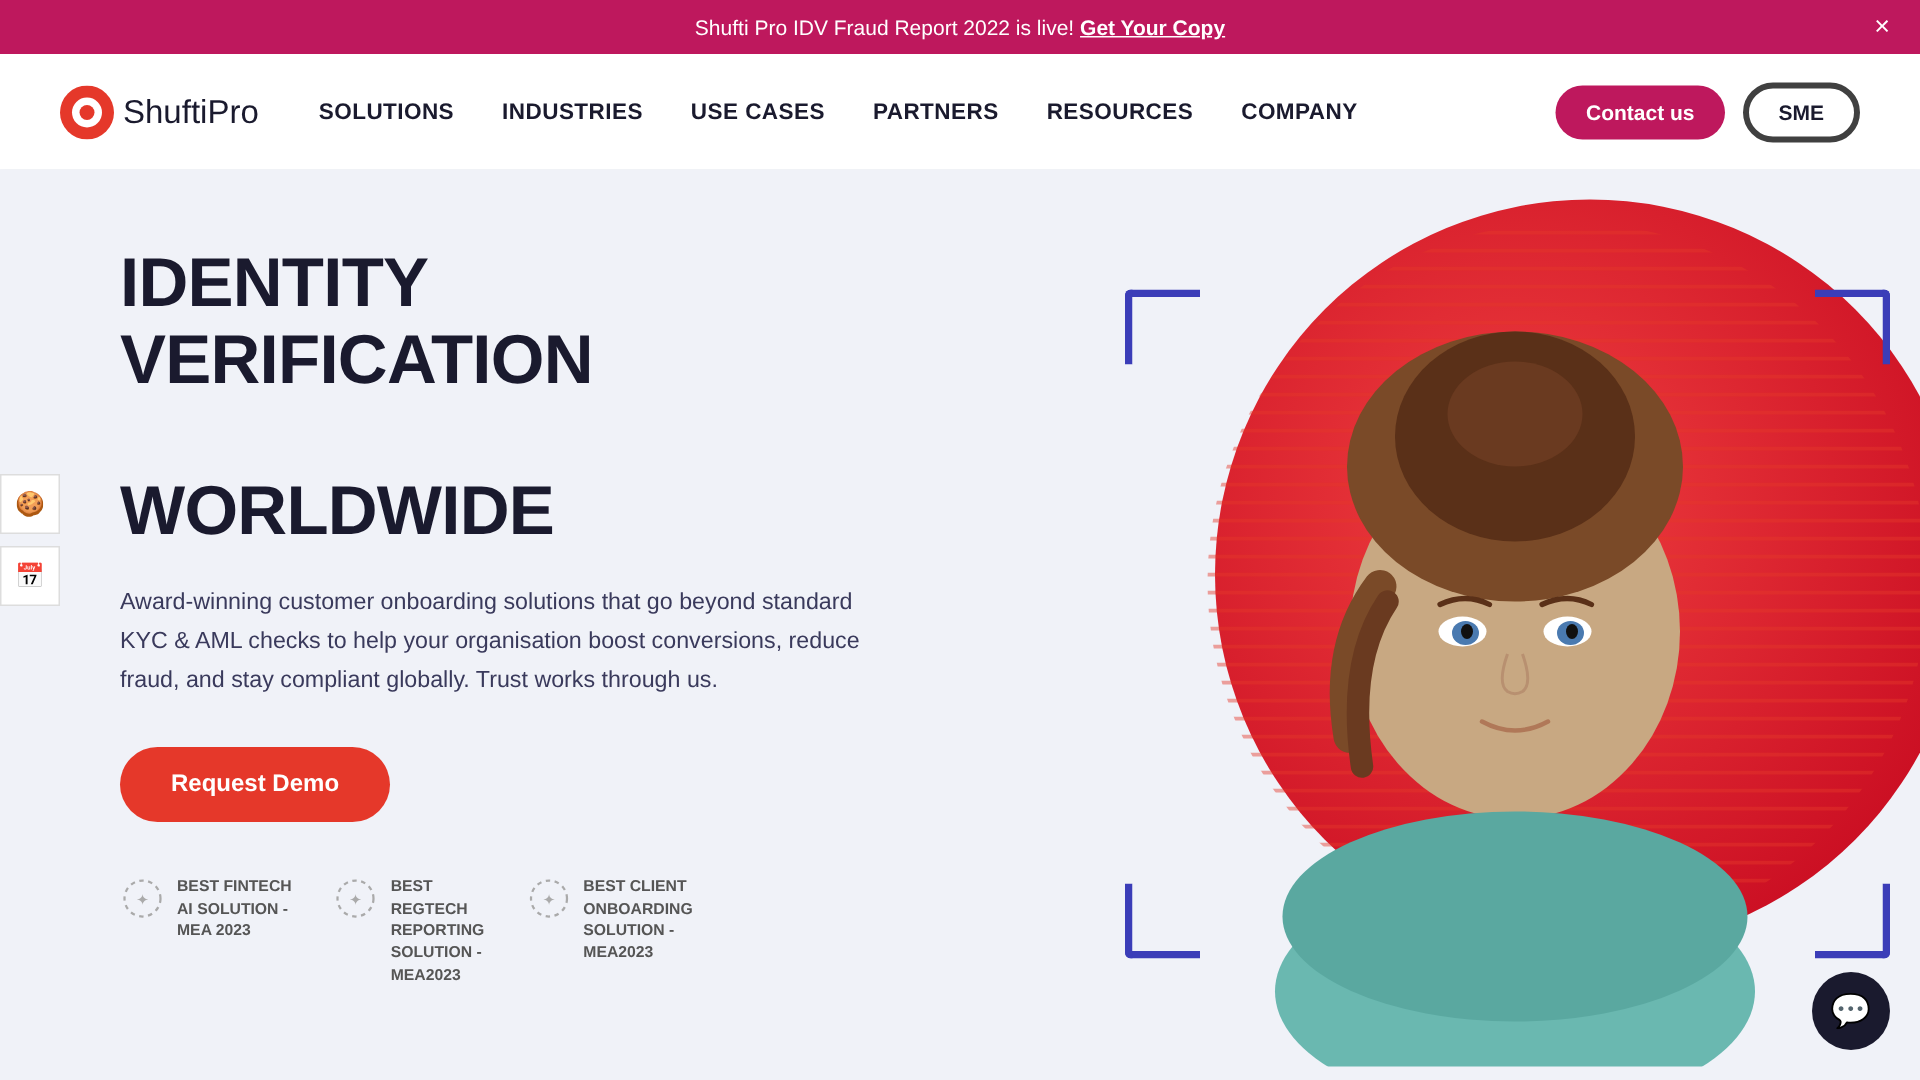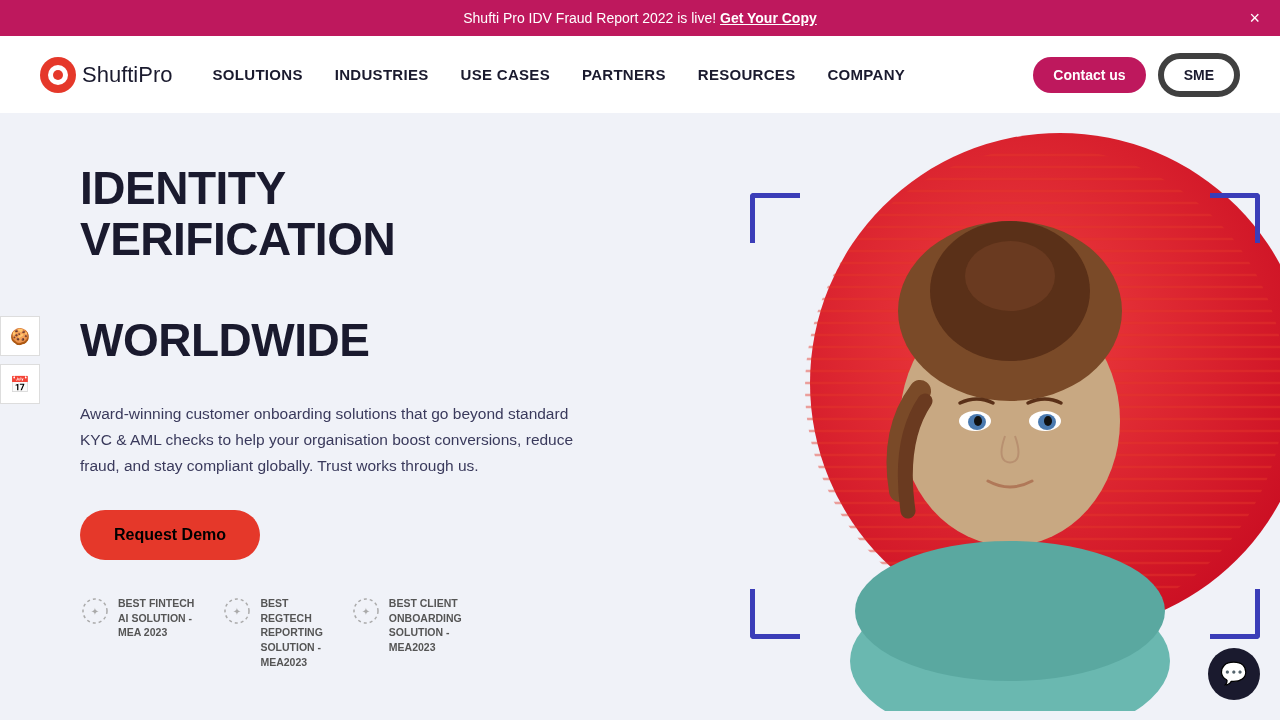--- a/index.html
+++ b/index.html
@@ -84,21 +84,21 @@
       border: none;
       padding: 10px 20px;
       border-radius: 24px;
       font-size: 14px;
       font-weight: 600;
       cursor: pointer;
     }
     .btn-sme {
       background: white;
       color: #1a1a2e;
-      border: 6px solid #404040;
+      border: 4px solid #404040;
       padding: 8px 20px;
       border-radius: 24px;
       font-size: 14px;
       font-weight: 600;
       cursor: pointer;
     }
 
     
     .hero {
       display: flex;
@@ -117,32 +117,32 @@
       max-width: 650px;
       z-index: 2;
     }
     .hero-title {
       font-size: 46px;
       font-weight: 900;
       color: #1a1a2e;
       line-height: 1.1;
       text-transform: uppercase;
       letter-spacing: -0.5px;
-      margin-bottom: 36px;
+      margin-bottom: 24px;
     }
     .hero-subtitle {
       font-size: 15.5px;
       color: #3a3a5c;
       line-height: 1.65;
       margin-bottom: 32px;
       max-width: 520px;
     }
     .btn-demo {
       background: #e5382a;
-      color: #000000;
+      color: #ffffff;
       border: none;
       padding: 16px 34px;
       border-radius: 32px;
       font-size: 16px;
       font-weight: 700;
       cursor: pointer;
       width: fit-content;
       margin-bottom: 36px;
     }
 

